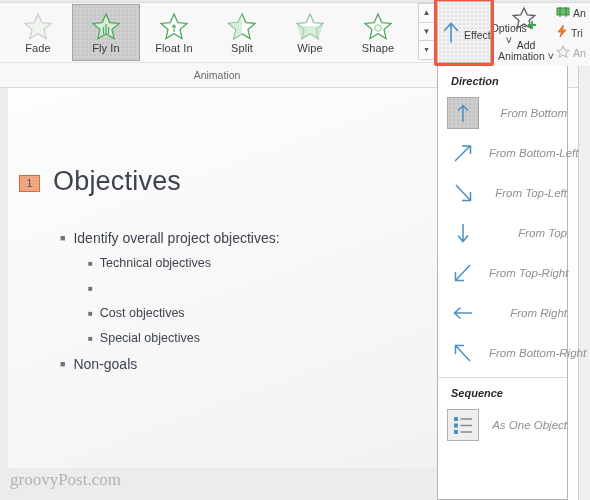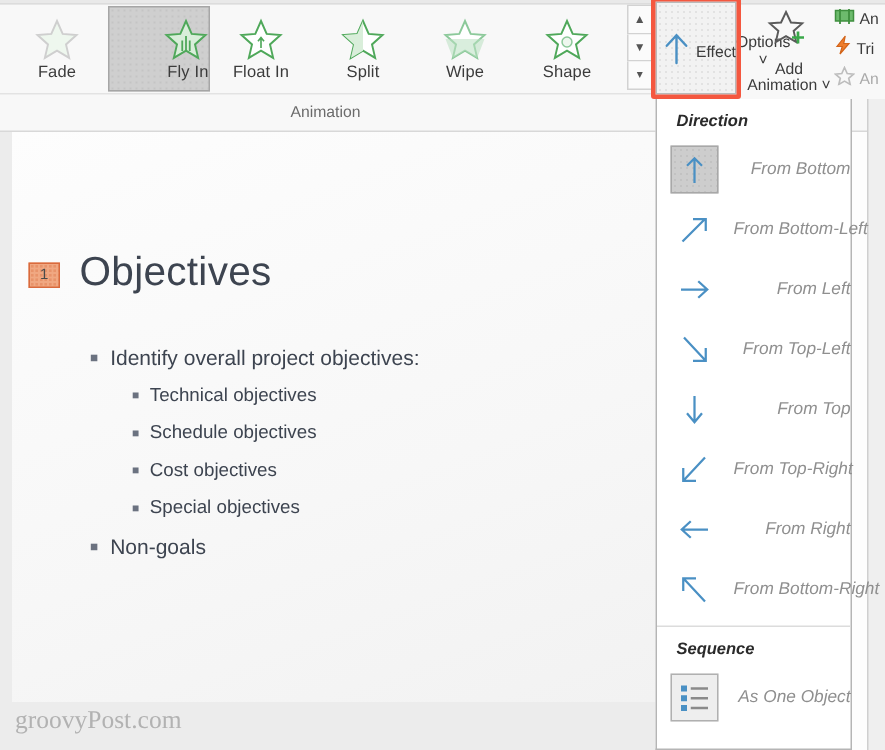--- a/index.html
+++ b/index.html
@@ -38,21 +38,20 @@
     display: flex; flex-direction: column;
     align-items: center; justify-content: center;
     gap: 1px;
     cursor: default;
   }
   .gal-item.selected {
     background: #cfcfcf;
     border: 1px solid #a6a6a6;
     background-image: radial-gradient(#c4c4c4 1px, transparent 1px);
     background-size: 4px 4px;
-    align-items: flex-end;
   }
   .gal-label {
     font-size: 11px; color: #3b3b3b;
     letter-spacing: .1px; line-height: 12px;
   }
   .star-wrap { height: 30px; display:flex; align-items:center; }
 
   
   .gal-scroll {
     position: absolute; left: 418px; top: 3px;
@@ -347,21 +346,20 @@
         <div class="b1">
           <span class="sq">■</span>
           <span>Identify overall project objectives:</span>
         </div>
         <div class="b2">
           <span class="sq2">■</span>
           <span>Technical objectives</span>
         </div>
         <div class="b2">
           <span class="sq2">■</span>
-          <span>Schedule objectives</span>
         </div>
         <div class="b2">
           <span class="sq2">■</span>
           <span>Cost objectives</span>
         </div>
         <div class="b2">
           <span class="sq2">■</span>
           <span>Special objectives</span>
         </div>
         <div class="b1" style="margin-top:6px">
@@ -386,28 +384,20 @@
       </span>
       <span class="opt-label"><span>From Bottom</span></span>
     </div>
     <div class="opt">
       <span class="opt-icon">
         <svg width="24" height="24" viewBox="0 0 24 24">
             <path d="M4 20 L19 5 M11 5 L19.5 5 L19.5 13" stroke="#4a90c4" stroke-width="1.5" fill="none"></path>
           </svg>
       </span>
       <span class="opt-label"><span>From Bottom-Left</span></span>
-    </div>
-    <div class="opt">
-      <span class="opt-icon">
-        <svg width="24" height="24" viewBox="0 0 24 24">
-            <path d="M3 12 L20 12 M14.5 6.5 L20.5 12 L14.5 17.5" stroke="#4a90c4" stroke-width="1.5" fill="none"></path>
-          </svg>
-      </span>
-      <span class="opt-label"><span>From Left</span></span>
     </div>
     <div class="opt">
       <span class="opt-icon">
         <svg width="24" height="24" viewBox="0 0 24 24">
             <path d="M5 4 L19 19 M19.5 11 L19.5 19.5 L11 19.5" stroke="#4a90c4" stroke-width="1.5" fill="none"></path>
           </svg>
       </span>
       <span class="opt-label"><span>From Top-Left</span></span>
     </div>
     <div class="opt">

